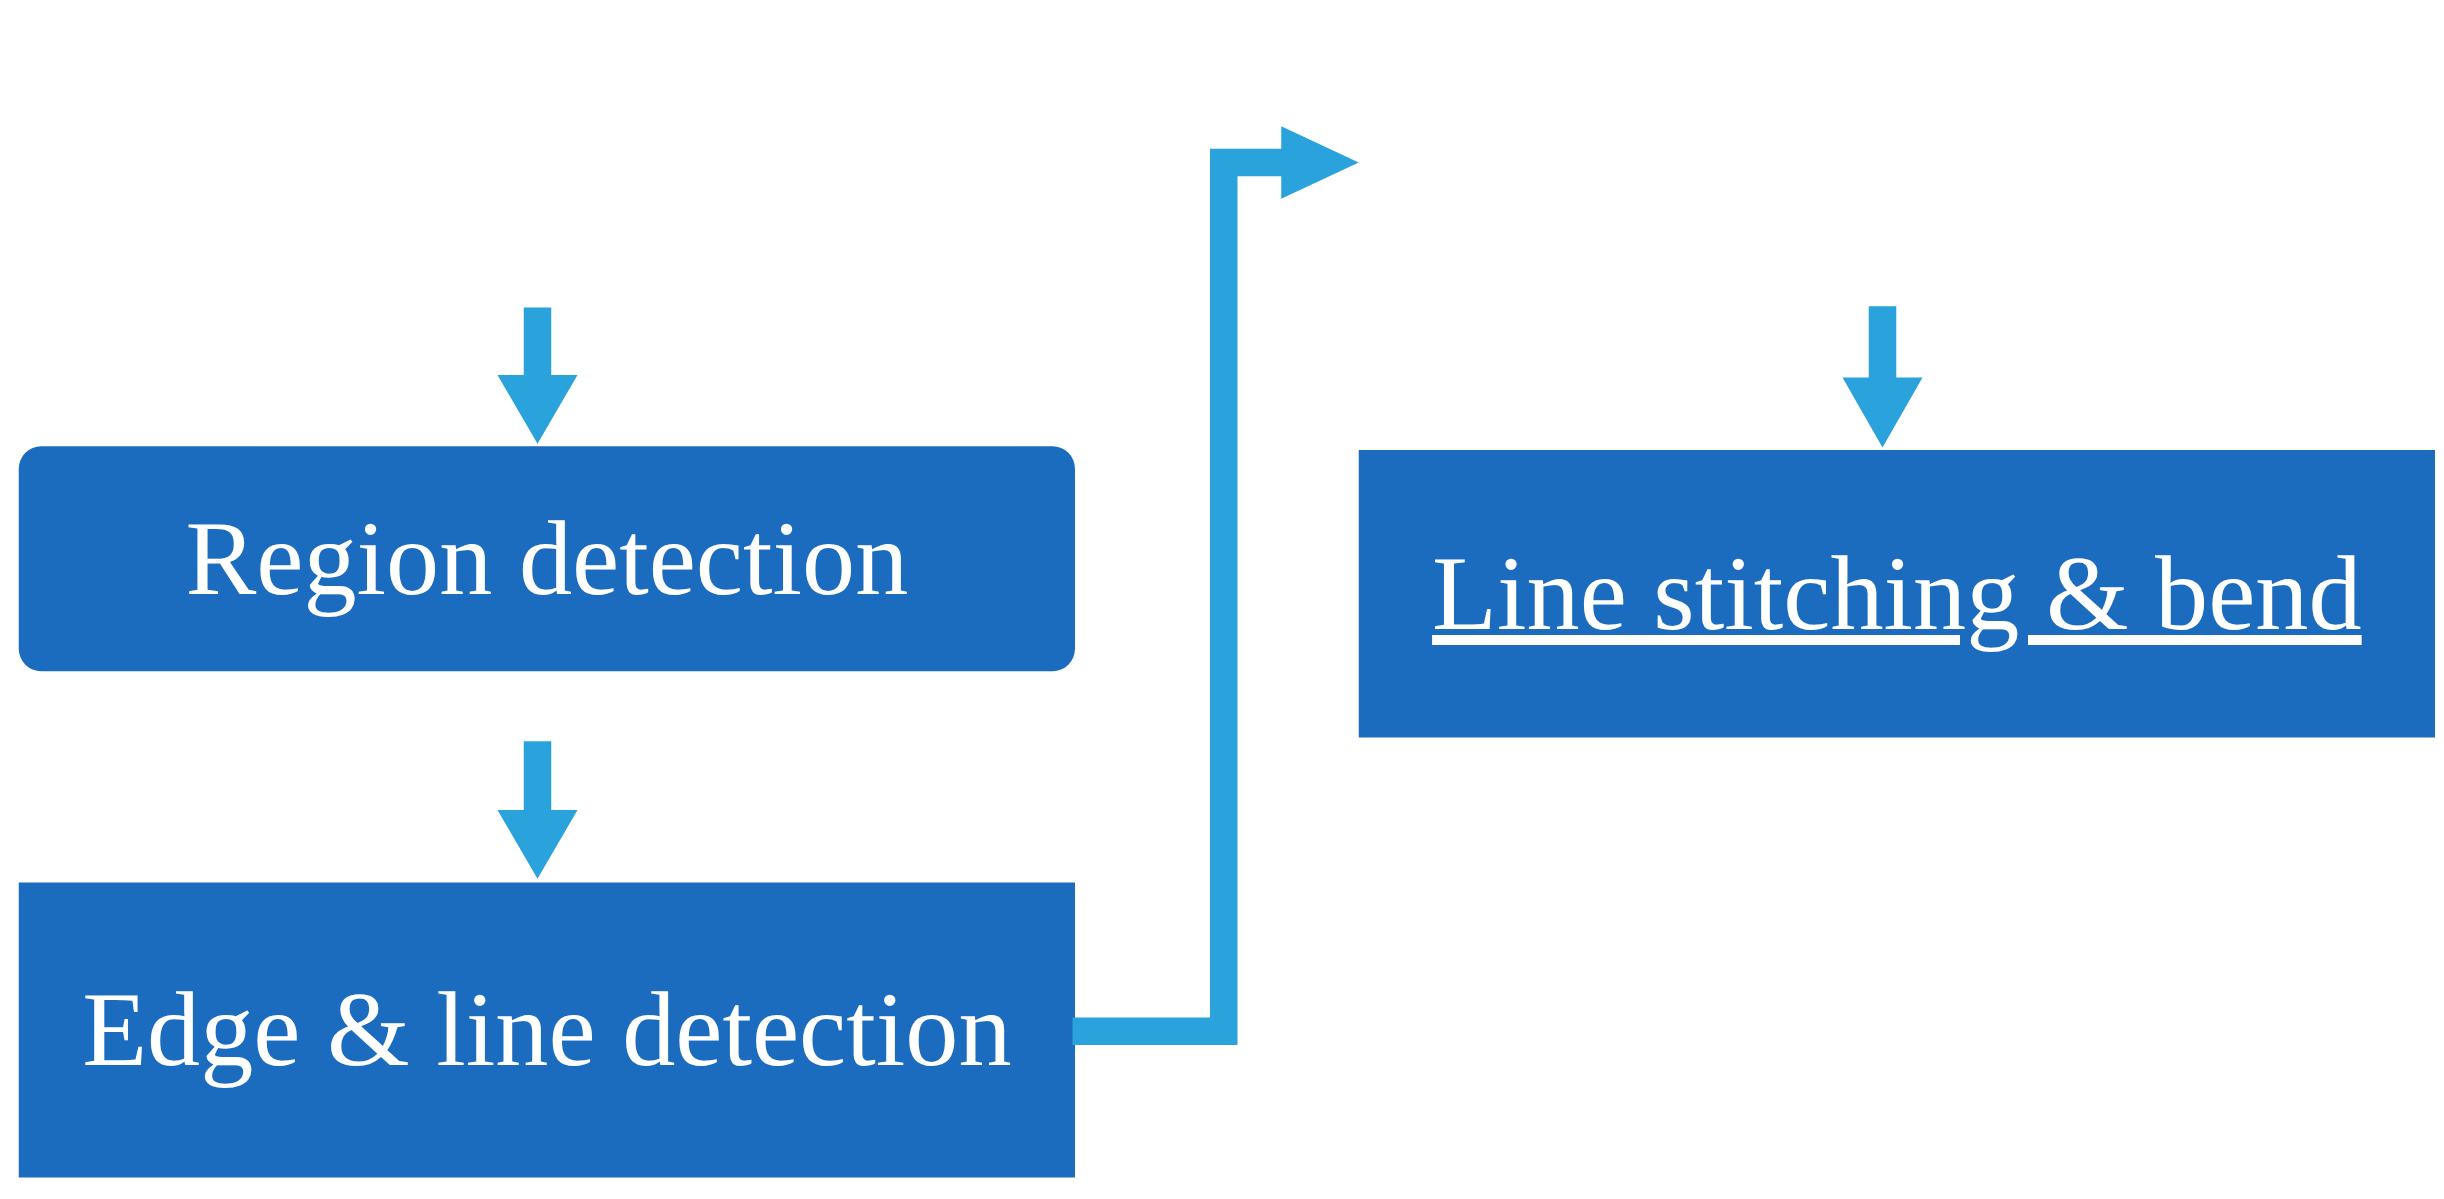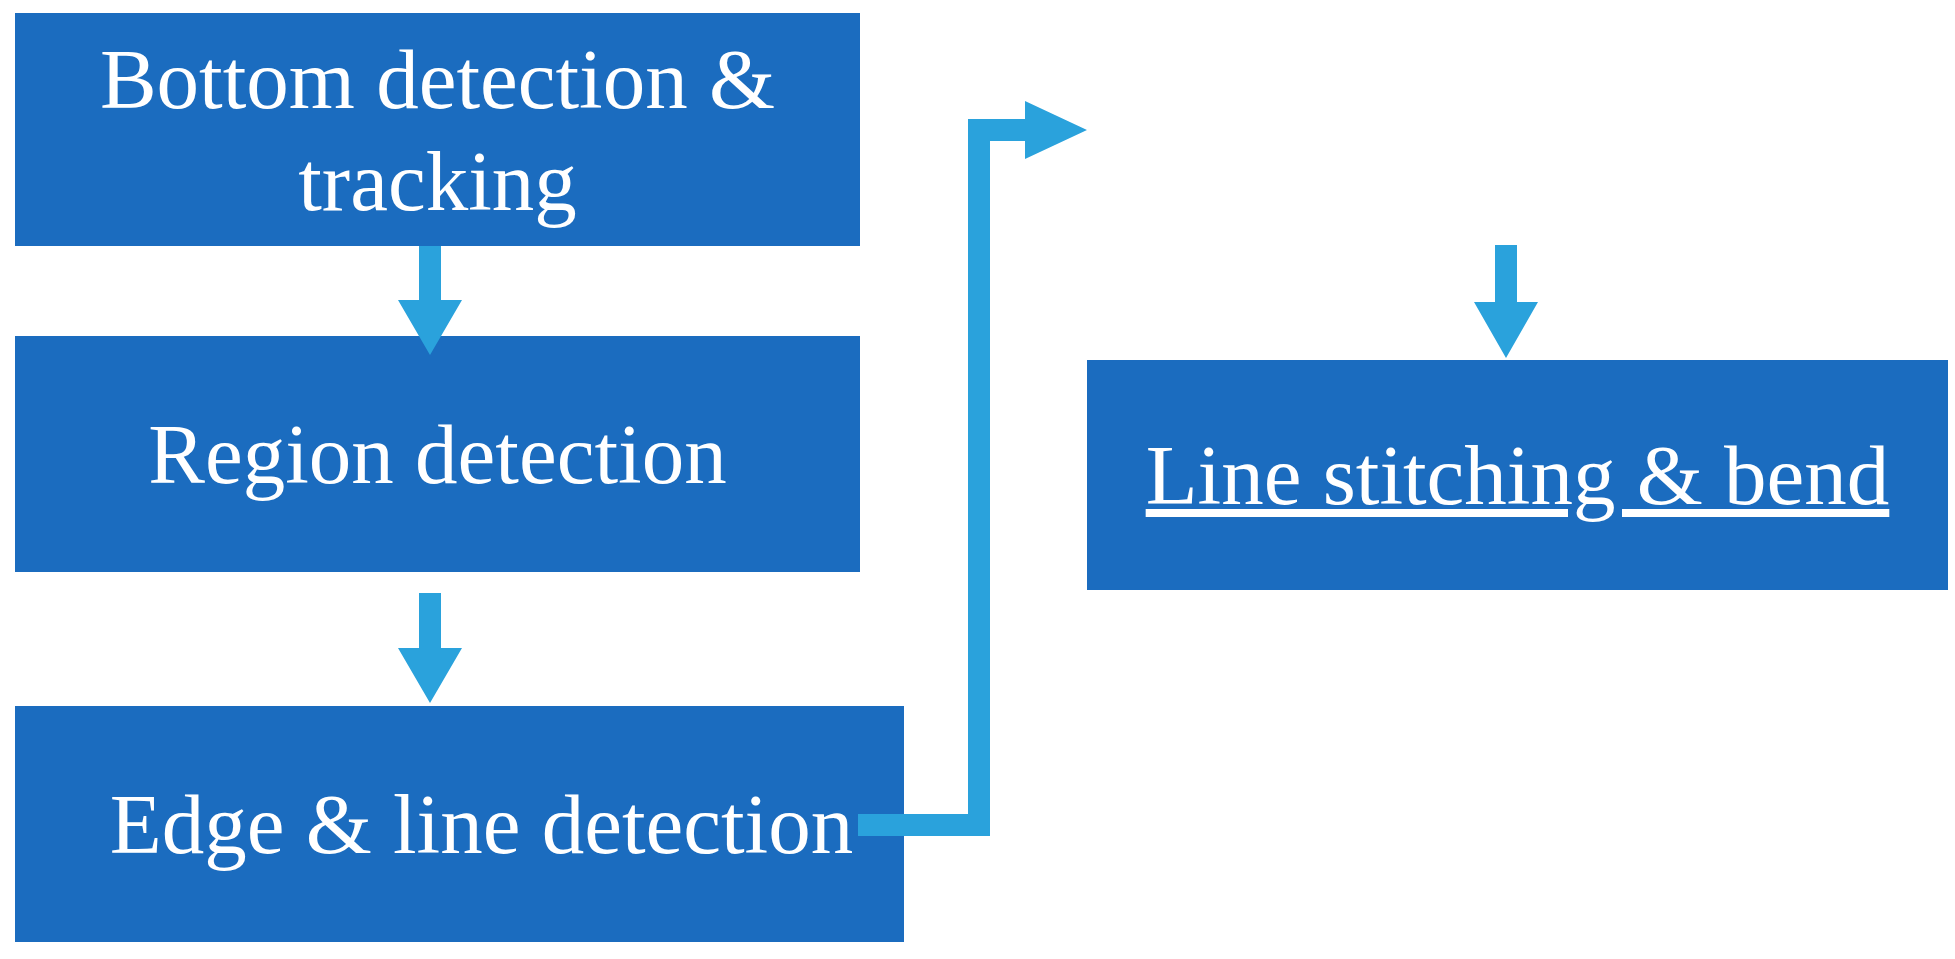--- a/index.html
+++ b/index.html
@@ -26,46 +26,42 @@
     text-align: center;
     font-size: 85px;
     line-height: 1.2;
     letter-spacing: 0px;
   }
   .flow-box .line {
     display: block;
     white-space: nowrap;
   }
   #box-1 { left: 15px;   top: 13px;  width: 845px; height: 233px; }
-  #box-2 { left: 15px;   top: 336px; width: 845px; height: 236px; }
-  #box-3 { left: 15px;   top: 706px; width: 845px; height: 236px; padding-left: 44px; }
+  #box-2 { left: 15px;   top: 357px; width: 845px; height: 180px; border-radius: 18px; }
+  #box-3 { left: 15px;   top: 706px; width: 845px; height: 236px; }
   #box-4 { left: 1087px; top: 13px;  width: 861px; height: 233px; }
   #box-5 { left: 1087px; top: 360px; width: 861px; height: 230px; text-decoration: underline; }
   .connector-layer {
     position: absolute;
     left: 0;
     top: 0;
     width: 1955px;
     height: 959px;
     pointer-events: none;
   }
   .connector-layer path {
     fill: var(--arrow-fill, #2aa2dc);
     stroke: none;
   }
 </style>
 </head>
 <body>
 
 <div class="canvas">
 
-  <div class="flow-box" id="box-1">
-    <span class="line">Bottom detection &amp;</span>
-    <span class="line">tracking</span>
-  </div>
 
   <div class="flow-box" id="box-2">
     <span class="line">Region detection</span>
   </div>
 
   <div class="flow-box" id="box-3">
     <span class="line">Edge &amp; line detection</span>
   </div>
 
 

